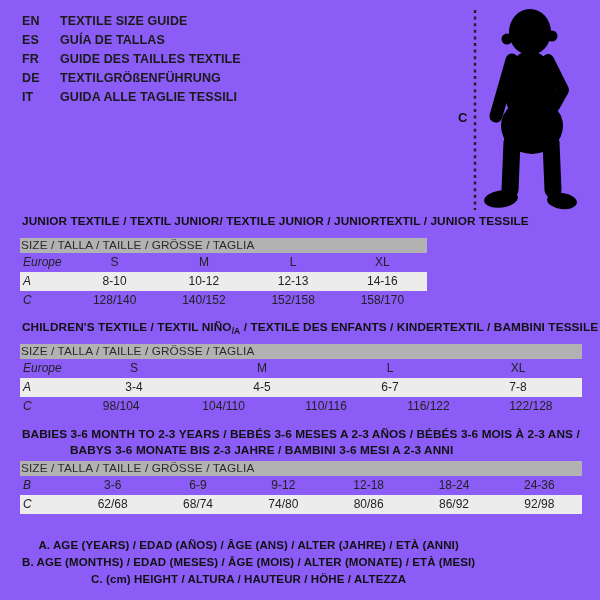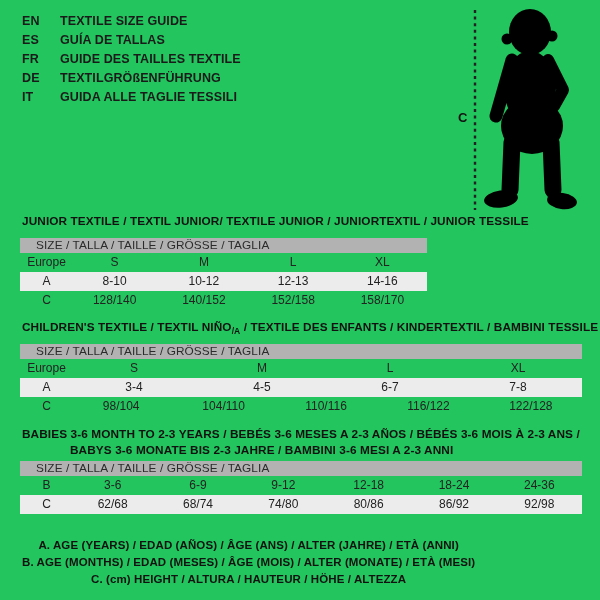--- a/index.html
+++ b/index.html
@@ -1,41 +1,41 @@
 <!DOCTYPE html>
 <html><head>
 <meta charset="utf-8">
 <style>
   * { margin:0; padding:0; box-sizing:border-box; }
   html,body { background:#fff; }
   .page {
-    position:relative; width:600px; height:600px; background:#22c55e;
+    position:relative; width:600px; height:600px; background:#8b5cf6;
     font-family:"Liberation Sans", sans-serif; color:#1a1a1a; overflow:hidden;
   }
   
   .langs { position:absolute; left:22px; top:12px; }
   .lang-row { display:flex; line-height:19px; font-size:12.5px; font-weight:bold; letter-spacing:0.1px; }
   .lang-code { flex:0 0 38px; }
   
   .figure { position:absolute; left:440px; top:2px; width:160px; height:212px; }
   
   .sec-title {
     position:absolute; left:22px; font-size:11.8px; font-weight:bold;
     letter-spacing:0.1px; color:#111; white-space:nowrap;
   }
   .sub-a { font-size:8.5px; vertical-align:-3px; font-weight:bold; }
   
   .tbl { position:absolute; left:20px; }
   .size-bar {
     height:15px; line-height:15px; background:#b2b2b2; color:#2b2b2b;
-    font-size:11.8px; padding-left:16px; letter-spacing:0.1px;
+    font-size:11.8px; padding-left:1px; letter-spacing:0.1px;
   }
   .trow { display:flex; height:19px; line-height:19px; font-size:12px; color:#222; }
   .trow.shaded { background:#ececec; }
-  .col0 { flex:0 0 50px; padding-left:3px; text-align:center; }
+  .col0 { flex:0 0 50px; padding-left:3px; text-align:left;font-style:italic; }
   .cell { flex:1 1 0; text-align:center; }
   
   .legend { position:absolute; left:22px; top:537px;text-align:center; }
   .legend-line { font-size:11.5px; font-weight:bold; line-height:17px; letter-spacing:0.1px; color:#111; white-space:nowrap; }
 </style>
 </head>
 <body>
 
 <div class="page">
 

